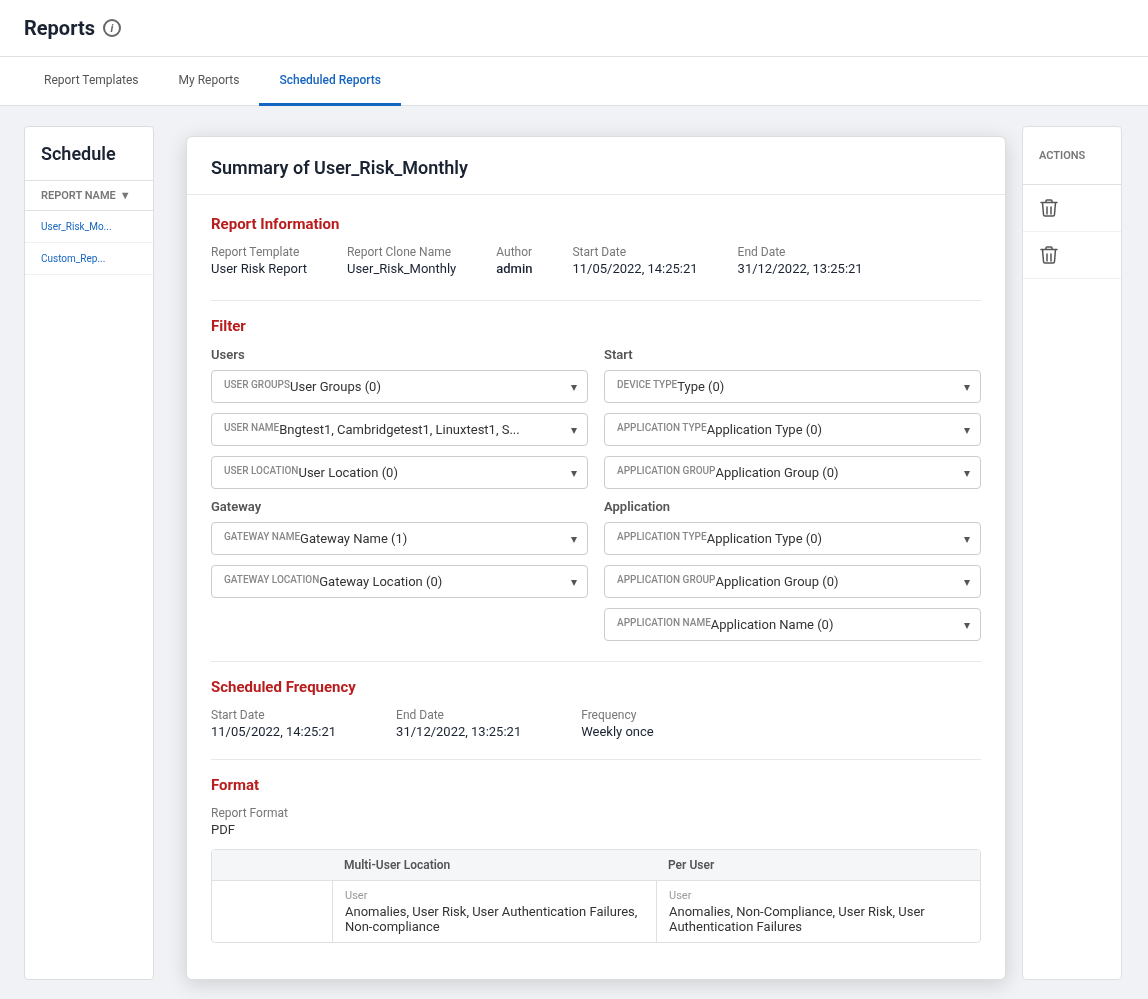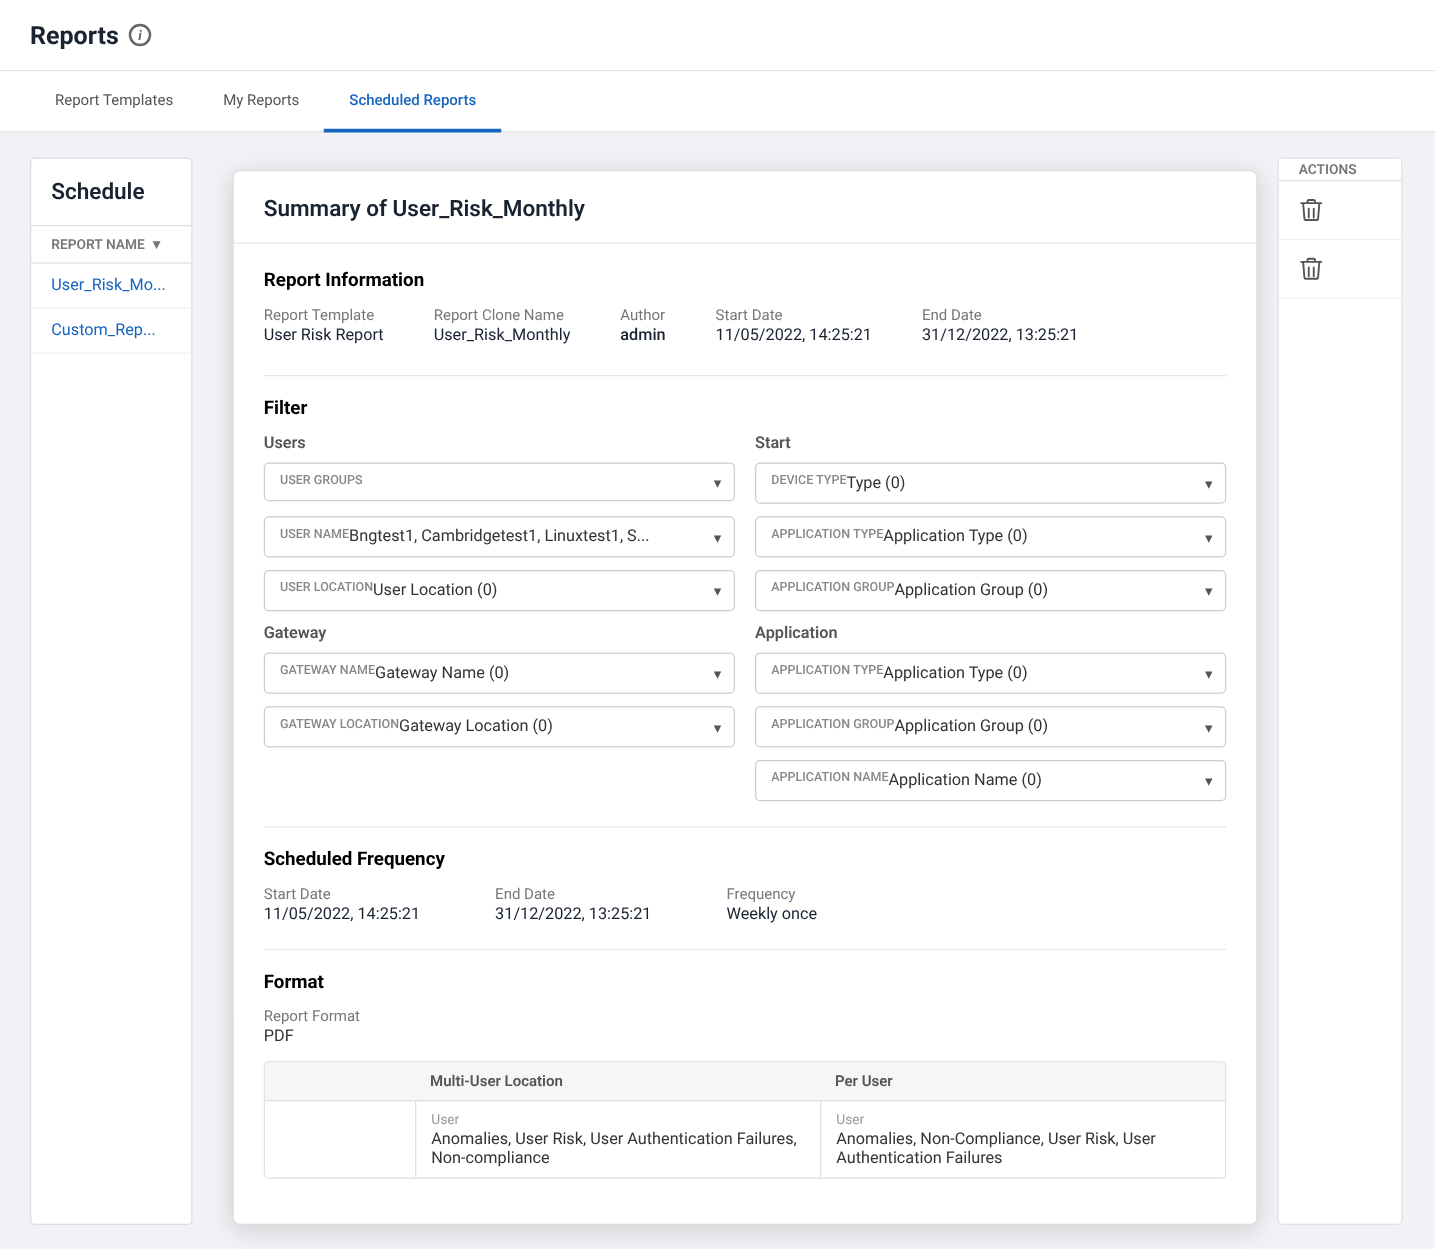--- a/index.html
+++ b/index.html
@@ -60,40 +60,40 @@
       border-top: 1px solid #e0e0e0;
       border-bottom: 1px solid #e0e0e0;
       display: flex;
       align-items: center;
       gap: 4px;
     }
     .panel-row {
       padding: 10px 16px;
       cursor: pointer;
       color: #1565c0;
-      font-size: 13px;
+      font-size: 10px;
       border-bottom: 1px solid #f0f0f0;
     }
     .modal-header {
       padding: 20px 24px 16px;
       border-bottom: 1px solid #e8e8e8;
     }
     .modal-title {
       font-size: 18px;
       font-weight: 600;
       color: #1a2332;
     }
     .modal-body {
       padding: 20px 24px;
     }
 
     .section-title {
       font-size: 15px;
       font-weight: 700;
-      color: #000000;
+      color: #b91c1c;
       margin-bottom: 12px;
     }
 
     
     .report-info-grid {
       display: flex;
       gap: 40px;
       flex-wrap: wrap;
       margin-bottom: 24px;
     }
@@ -211,21 +211,21 @@
       background: #fff;
       border: 1px solid #e0e0e0;
       border-radius: 4px;
       min-width: 100px;
       padding: 0;
     }
     .actions-header {
       font-size: 11px;
       font-weight: 600;
       color: #777;
-      padding: 2px 16px;
+      padding: 22px 16px;
       border-bottom: 1px solid #e0e0e0;
     }
     .action-icon-row {
       padding: 12px 16px;
       border-bottom: 1px solid #f0f0f0;
       display: flex;
       align-items: center;
       cursor: pointer;
     }
     .trash-icon {
@@ -331,20 +331,21 @@
         <hr class="divider">
 
         <div class="filter-section">
           <div class="section-title">Filter</div>
 
           <div class="two-col-filter">
             <div>
               <div class="filter-group-title">Users</div>
               <div class="dropdown-field">
                 <span class="dropdown-label">USER GROUPS</span>
+                <span class="dropdown-value">User Groups (0)</span>
                 <span class="dropdown-arrow">▾</span>
               </div>
             </div>
             <div>
               <div class="filter-group-title">Start</div>
               <div class="dropdown-field">
                 <span class="dropdown-label">DEVICE TYPE</span>
                 <span class="dropdown-value">Type (0)</span>
                 <span class="dropdown-arrow">▾</span>
               </div>
@@ -389,21 +390,21 @@
             </div>
           </div>
 
           <div style="height:10px"></div>
 
           <div class="two-col-filter">
             <div>
               <div class="filter-group-title">Gateway</div>
               <div class="dropdown-field" style="margin-bottom:10px">
                 <span class="dropdown-label">GATEWAY NAME</span>
-                <span class="dropdown-value">Gateway Name (0)</span>
+                <span class="dropdown-value">Gateway Name (1)</span>
                 <span class="dropdown-arrow">▾</span>
               </div>
               <div class="dropdown-field">
                 <span class="dropdown-label">GATEWAY LOCATION</span>
                 <span class="dropdown-value">Gateway Location (0)</span>
                 <span class="dropdown-arrow">▾</span>
               </div>
             </div>
             <div>
               <div class="filter-group-title">Application</div>

